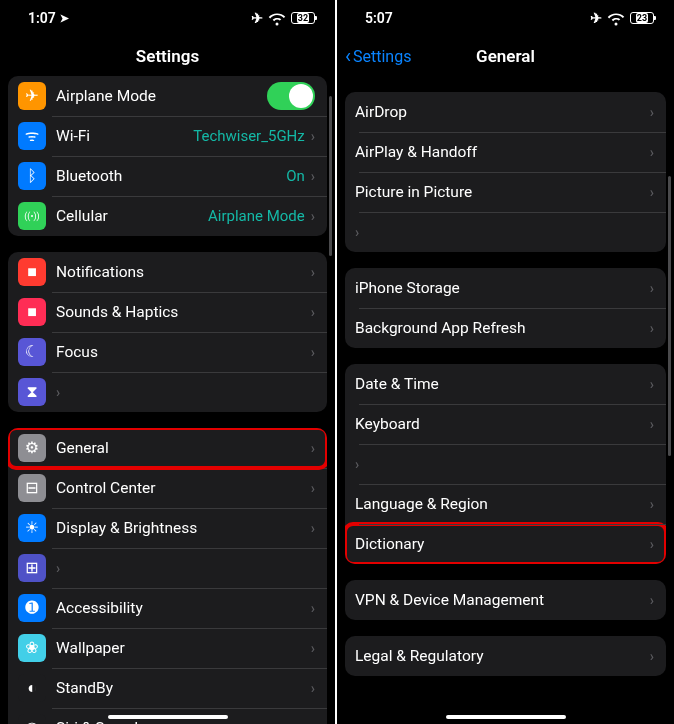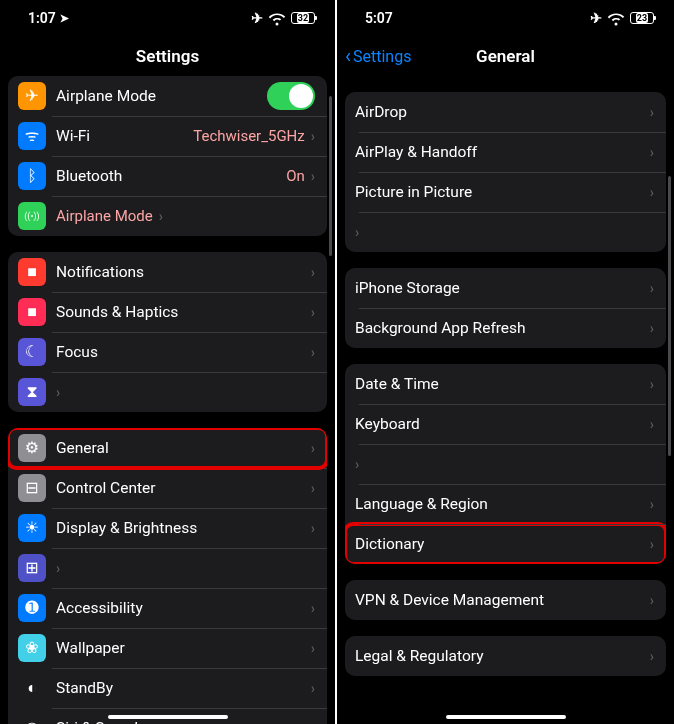--- a/index.html
+++ b/index.html
@@ -104,21 +104,21 @@
   .icon-box {
     width: 28px; height: 28px;
     border-radius: 6px;
     display: flex;
     align-items: center;
     justify-content: center;
     margin-right: 10px;
     flex-shrink: 0;
   }
   .row-label { flex: 1; color: #fff; font-size: 15.5px; }
-  .row-detail { color: #fca5a5; font-size: 15px; margin-right: 6px; }
+  .row-detail { color: #14b8a6; font-size: 15px; margin-right: 6px; }
   .chevron { color: #5a5a5e; font-size: 14px; font-weight: 600; }
   .toggle {
     width: 48px; height: 28px;
     border-radius: 14px;
     position: relative;
   }
   .toggle.on { background: #30d158; }
   .toggle .knob {
     position: absolute;
     width: 24px; height: 24px;
@@ -202,20 +202,21 @@
             <span class="glyph">ᛒ</span>
           </div>
           <span class="row-label">Bluetooth</span>
           <span class="row-detail">On</span>
           <span class="chevron">›</span>
         </div>
         <div class="row">
           <div class="icon-box" style="background: rgb(48, 209, 88);">
             <span class="glyph" style="font-size: 9px;">((•))</span>
           </div>
+          <span class="row-label">Cellular</span>
           <span class="row-detail">Airplane Mode</span>
           <span class="chevron">›</span>
         </div>
       </div>
       <div class="group">
         <div class="row">
           <div class="icon-box" style="background: rgb(255, 59, 48);">
             <span class="glyph">■</span>
           </div>
           <span class="row-label">Notifications</span>

